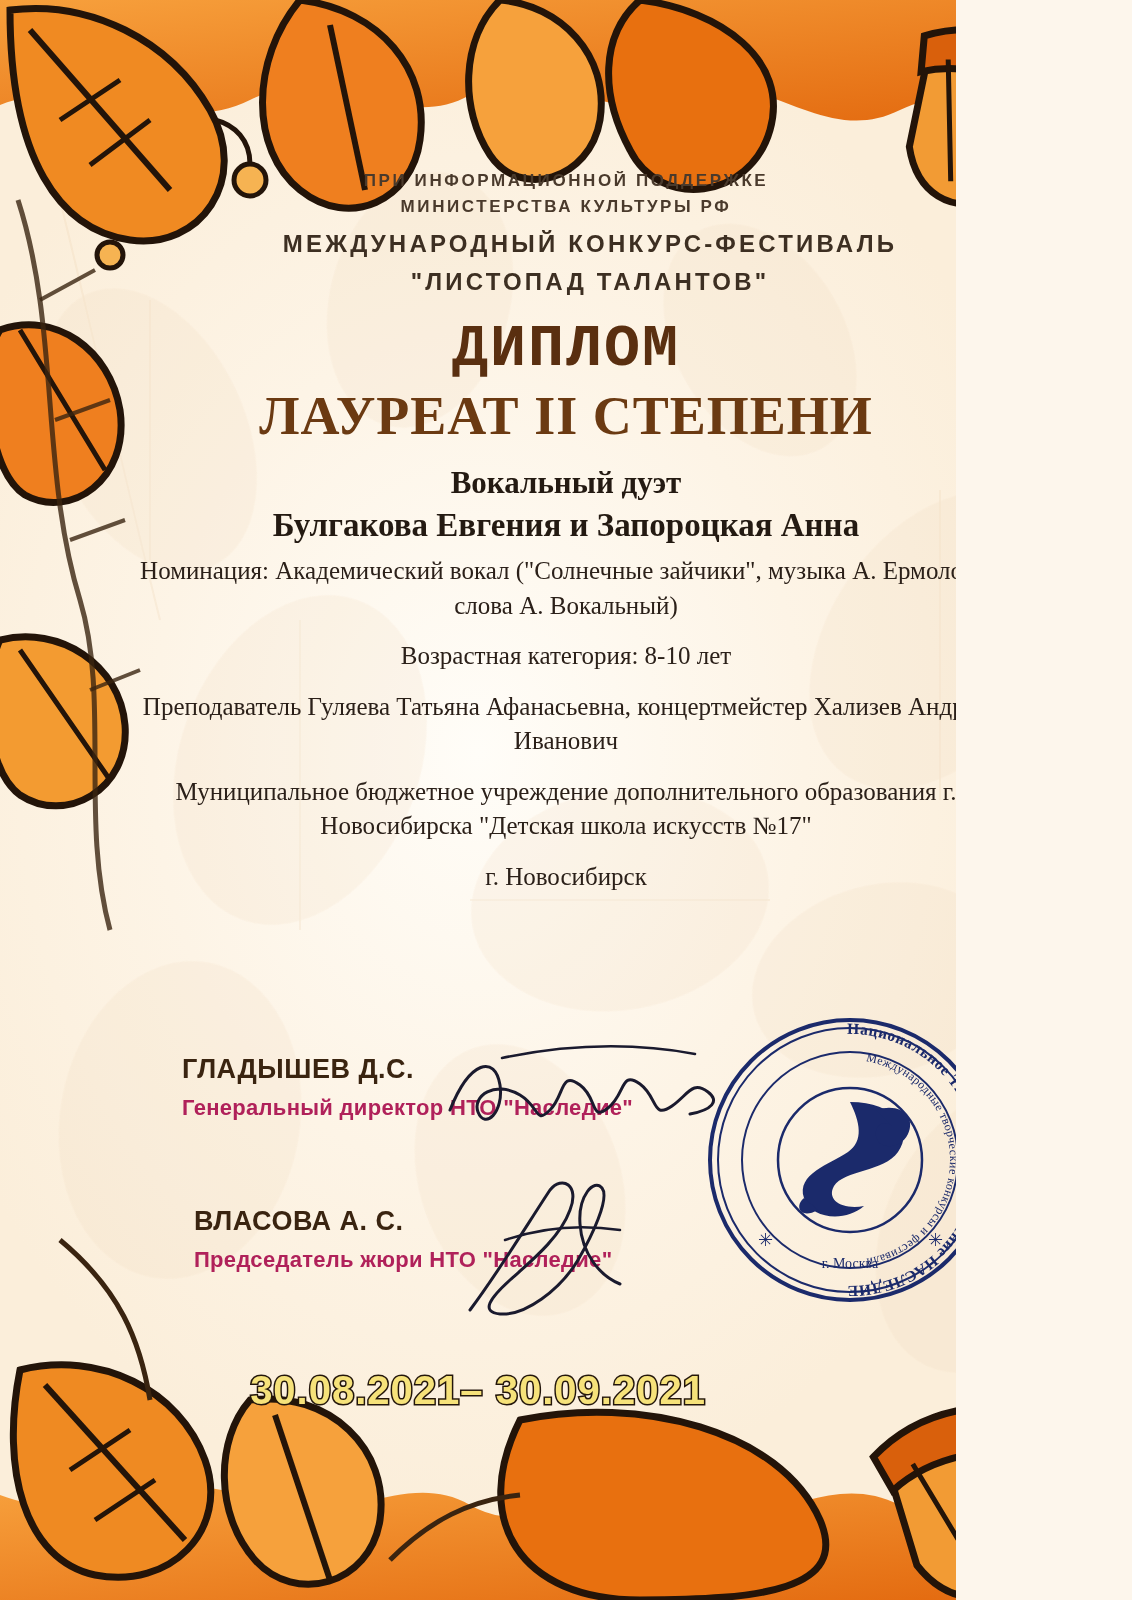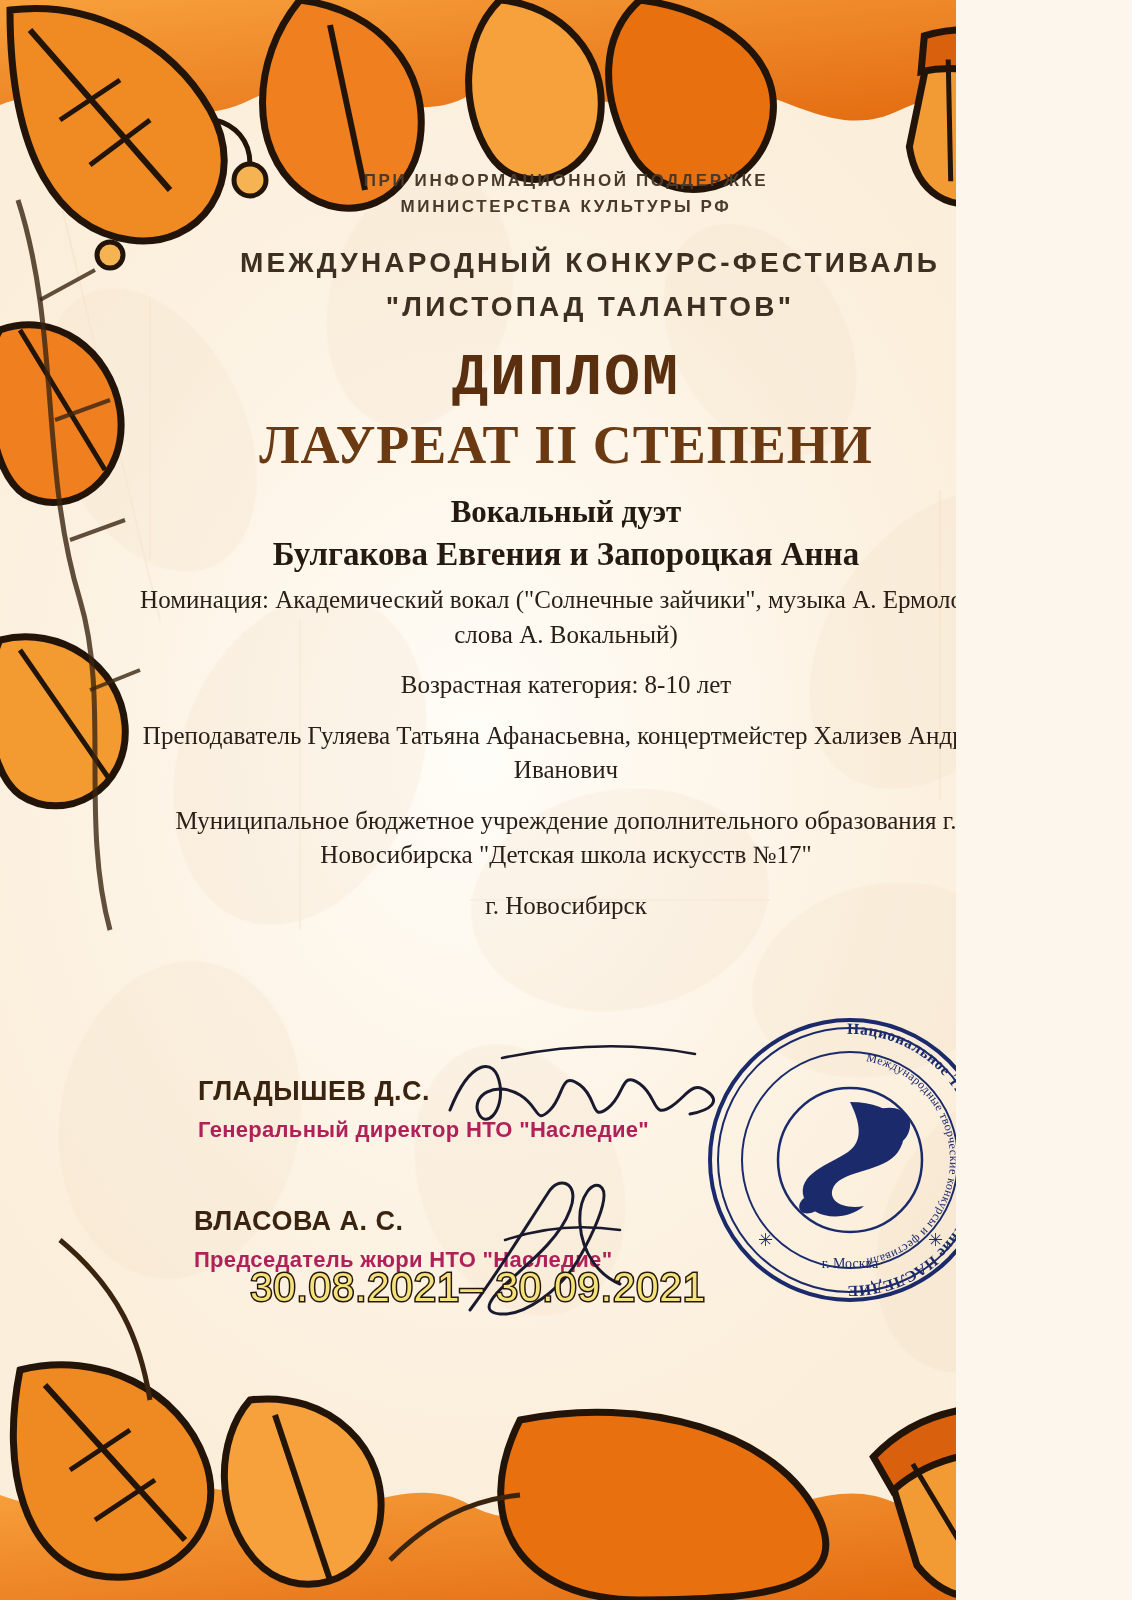--- a/index.html
+++ b/index.html
@@ -31,24 +31,24 @@
   .support{
     margin-top:168px;
     font-family:"Liberation Sans", sans-serif;
     font-weight:700;
     font-size:17px;
     letter-spacing:2.6px;
     color:#4a3a2c;
     line-height:1.55;
   }
   .fest{
-    margin-top:20px;
-    font-family:"Liberation Sans", sans-serif;
-    font-weight:700;
-    font-size:28px;
+    margin-top:4px;
+    font-family:"Liberation Sans", sans-serif;
+    font-weight:700;
+    font-size:24px;
     letter-spacing:3.2px;
     color:#3d2f22;
     line-height:1.6;
     padding-left:48px;
   }
   .diploma-word{
     margin-top:14px;
     font-family:Liberation Mono, monospace;
     font-weight:700;
     font-size:60px;
@@ -100,37 +100,37 @@
   }
   .sig-role{
     font-family:"Liberation Sans", sans-serif;
     font-weight:700;
     font-size:22px;
     color:#b0215a;
     letter-spacing:.3px;
     white-space:nowrap;
     margin-top:10px;
   }
-  .sig1{left:182px;top:1076px;margin-left:16px;}
+  .sig1{left:182px;top:1054px;}
   .sig2{left:194px;top:1206px;}
 
   .signature-ink{position:absolute;z-index:7;pointer-events:none;}
   .sig-ink1{left:440px;top:1040px;}
   .sig-ink2{left:450px;top:1180px;}
 
   
   .stamp{
     position:absolute;left:700px;top:1010px;width:300px;height:300px;z-index:6;
   }
 
   
   .date{
-    position:absolute;left:0;right:0;top:1265px;text-align:center;z-index:8;
-    font-family:"Liberation Sans", sans-serif;
-    font-weight:400;
+    position:absolute;left:0;right:0;top:1368px;text-align:center;z-index:8;
+    font-family:"Liberation Sans", sans-serif;
+    font-weight:700;
     font-size:40px;
     letter-spacing:1px;
     color:#f6e27a;
     -webkit-text-stroke:3px #23160b;
     paint-order:stroke fill;
   }
 </style>
 </head>
 <body>
 

